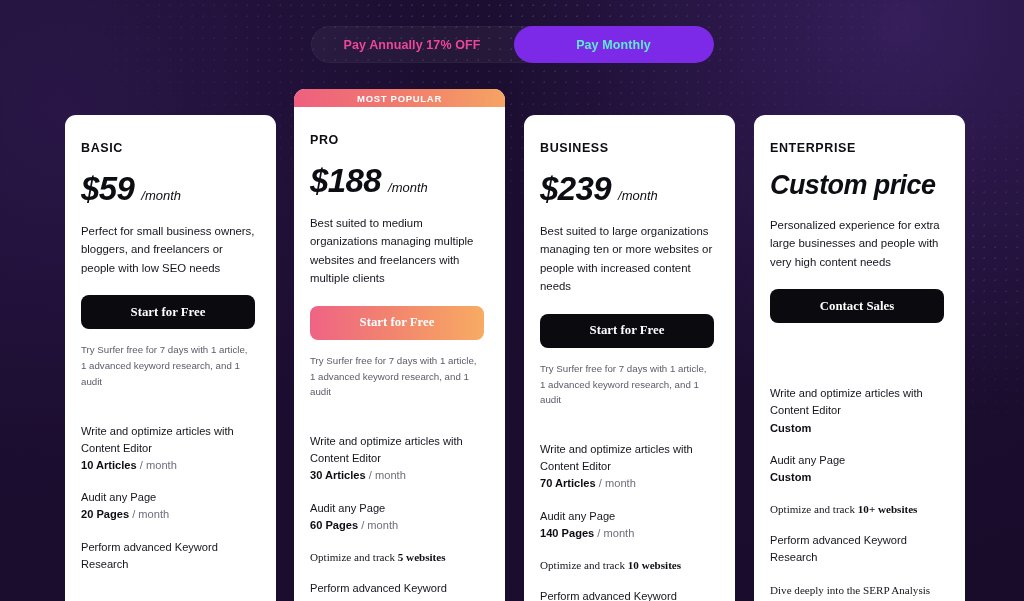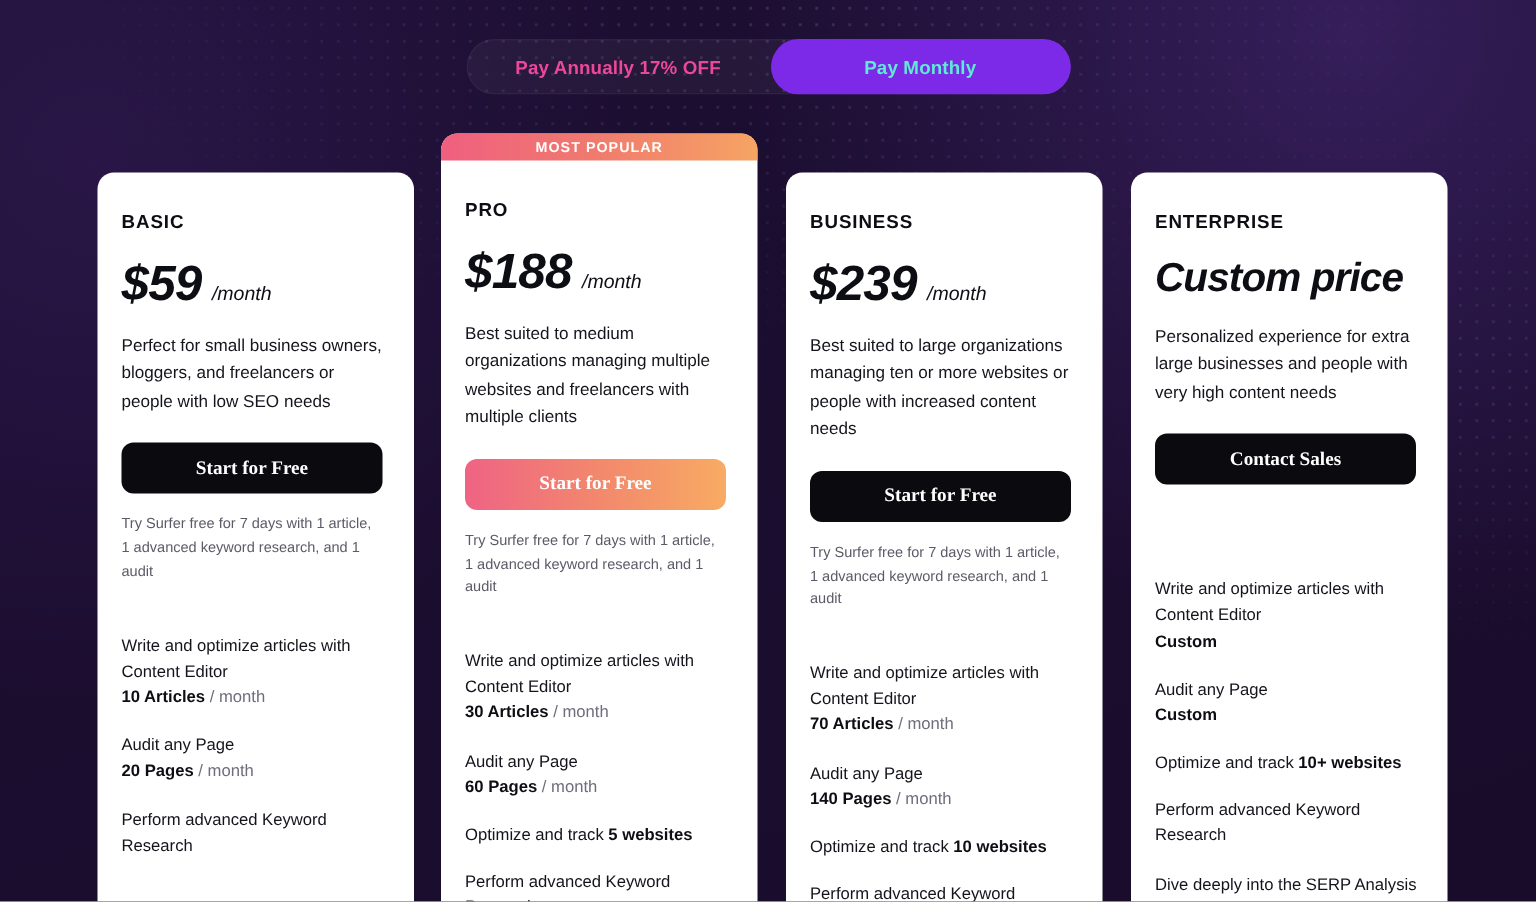--- a/index.html
+++ b/index.html
@@ -78,21 +78,21 @@
   .cta.dark { background:#0a0a0f; }
   .cta.grad { background:linear-gradient(90deg, #ef6384 0%, #f2876d 50%, #f8ab63 100%); }
 
   .fineprint { margin-top:13px; font-size:9.7px; line-height:1.62; color:#5b5b68; width:172px; }
 
   .features { margin-top:33px; }
   .feat { margin-bottom:15px; font-size:11.1px; line-height:1.55; color:#14141c; }
   .feat .fl { display:block; }
   .feat b { font-weight:bold; color:#0d0d14; }
   .feat .muted { color:#6e6e7c; }
-  .feat.tight { margin-bottom:14px; }
+  .feat.tight { margin-bottom:14px;font-family:Liberation Serif, serif; }
 </style>
 </head>
 <body>
 
 <div class="dots"></div>
 <div class="dots2"></div>
 
 <div class="toggle-wrap">
   <div class="toggle">
     <div class="toggle-opt inactive">Pay Annually 17% OFF</div>

